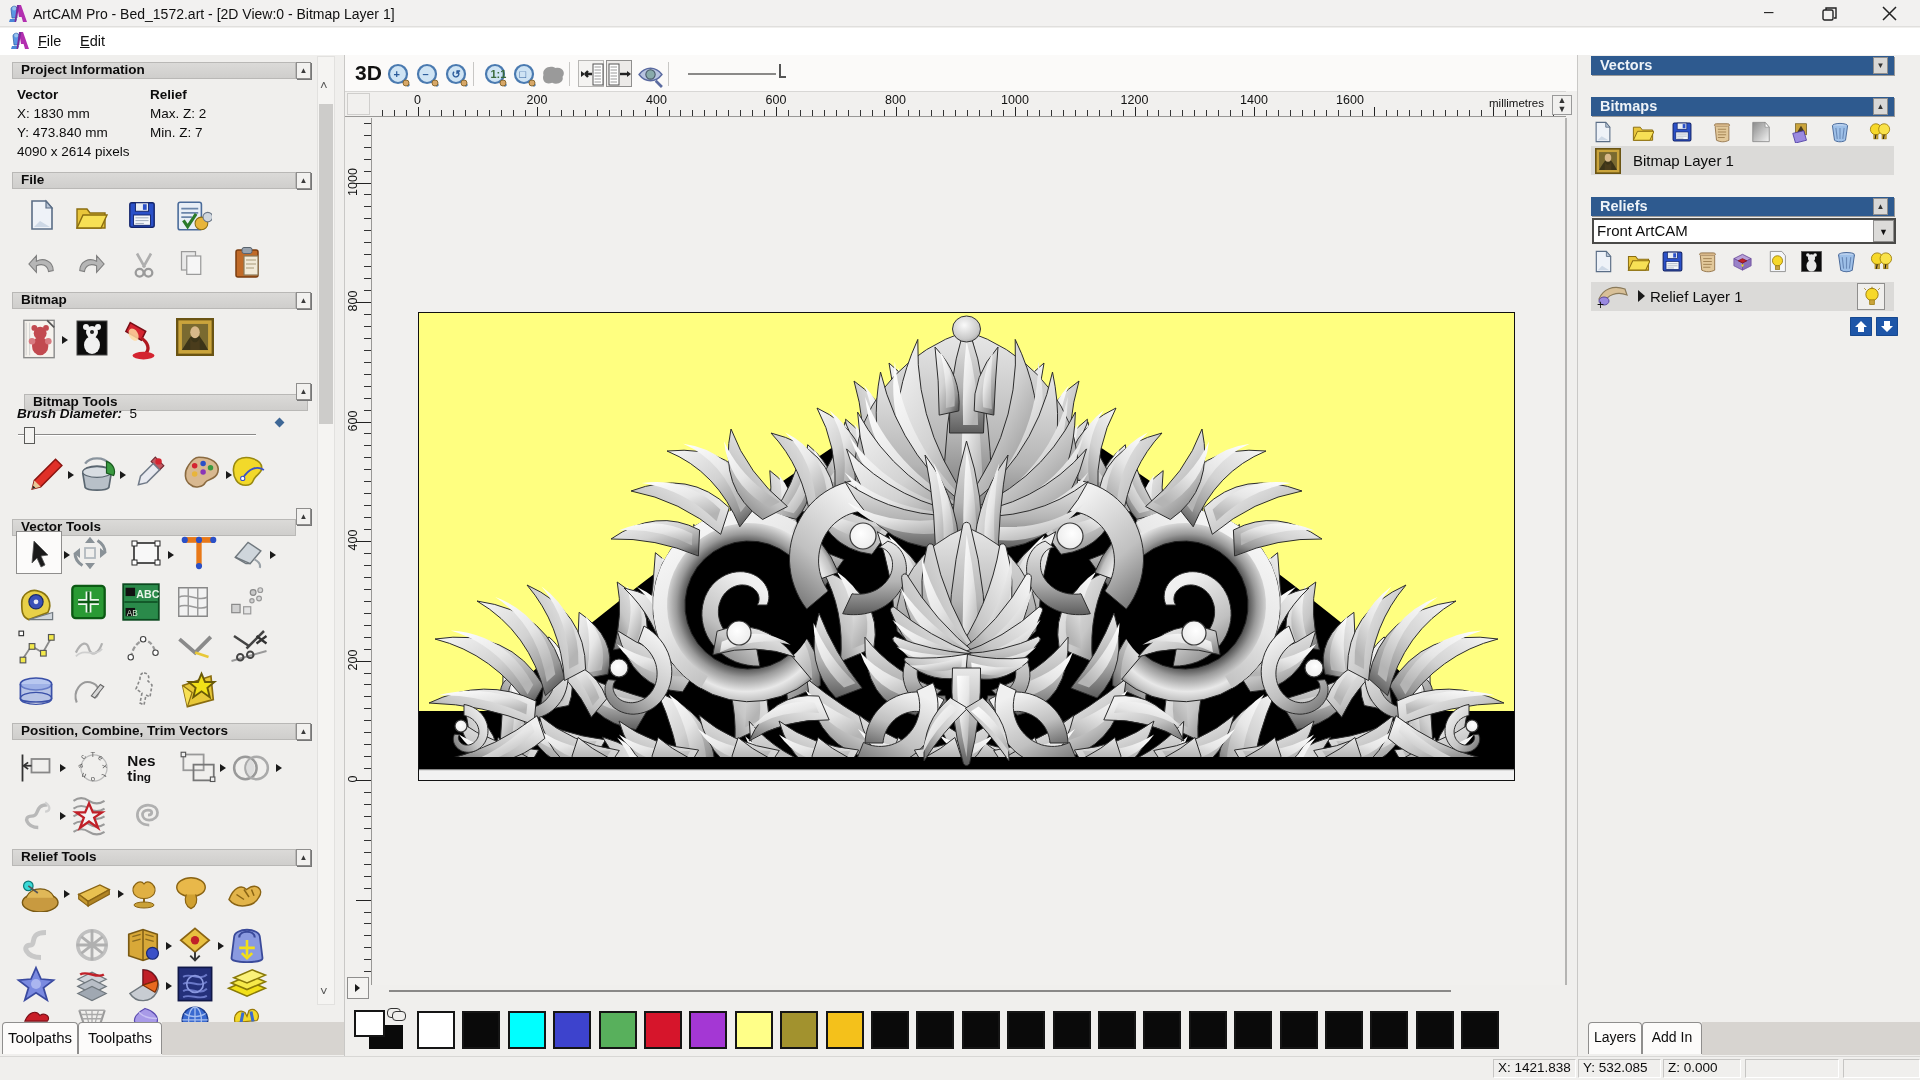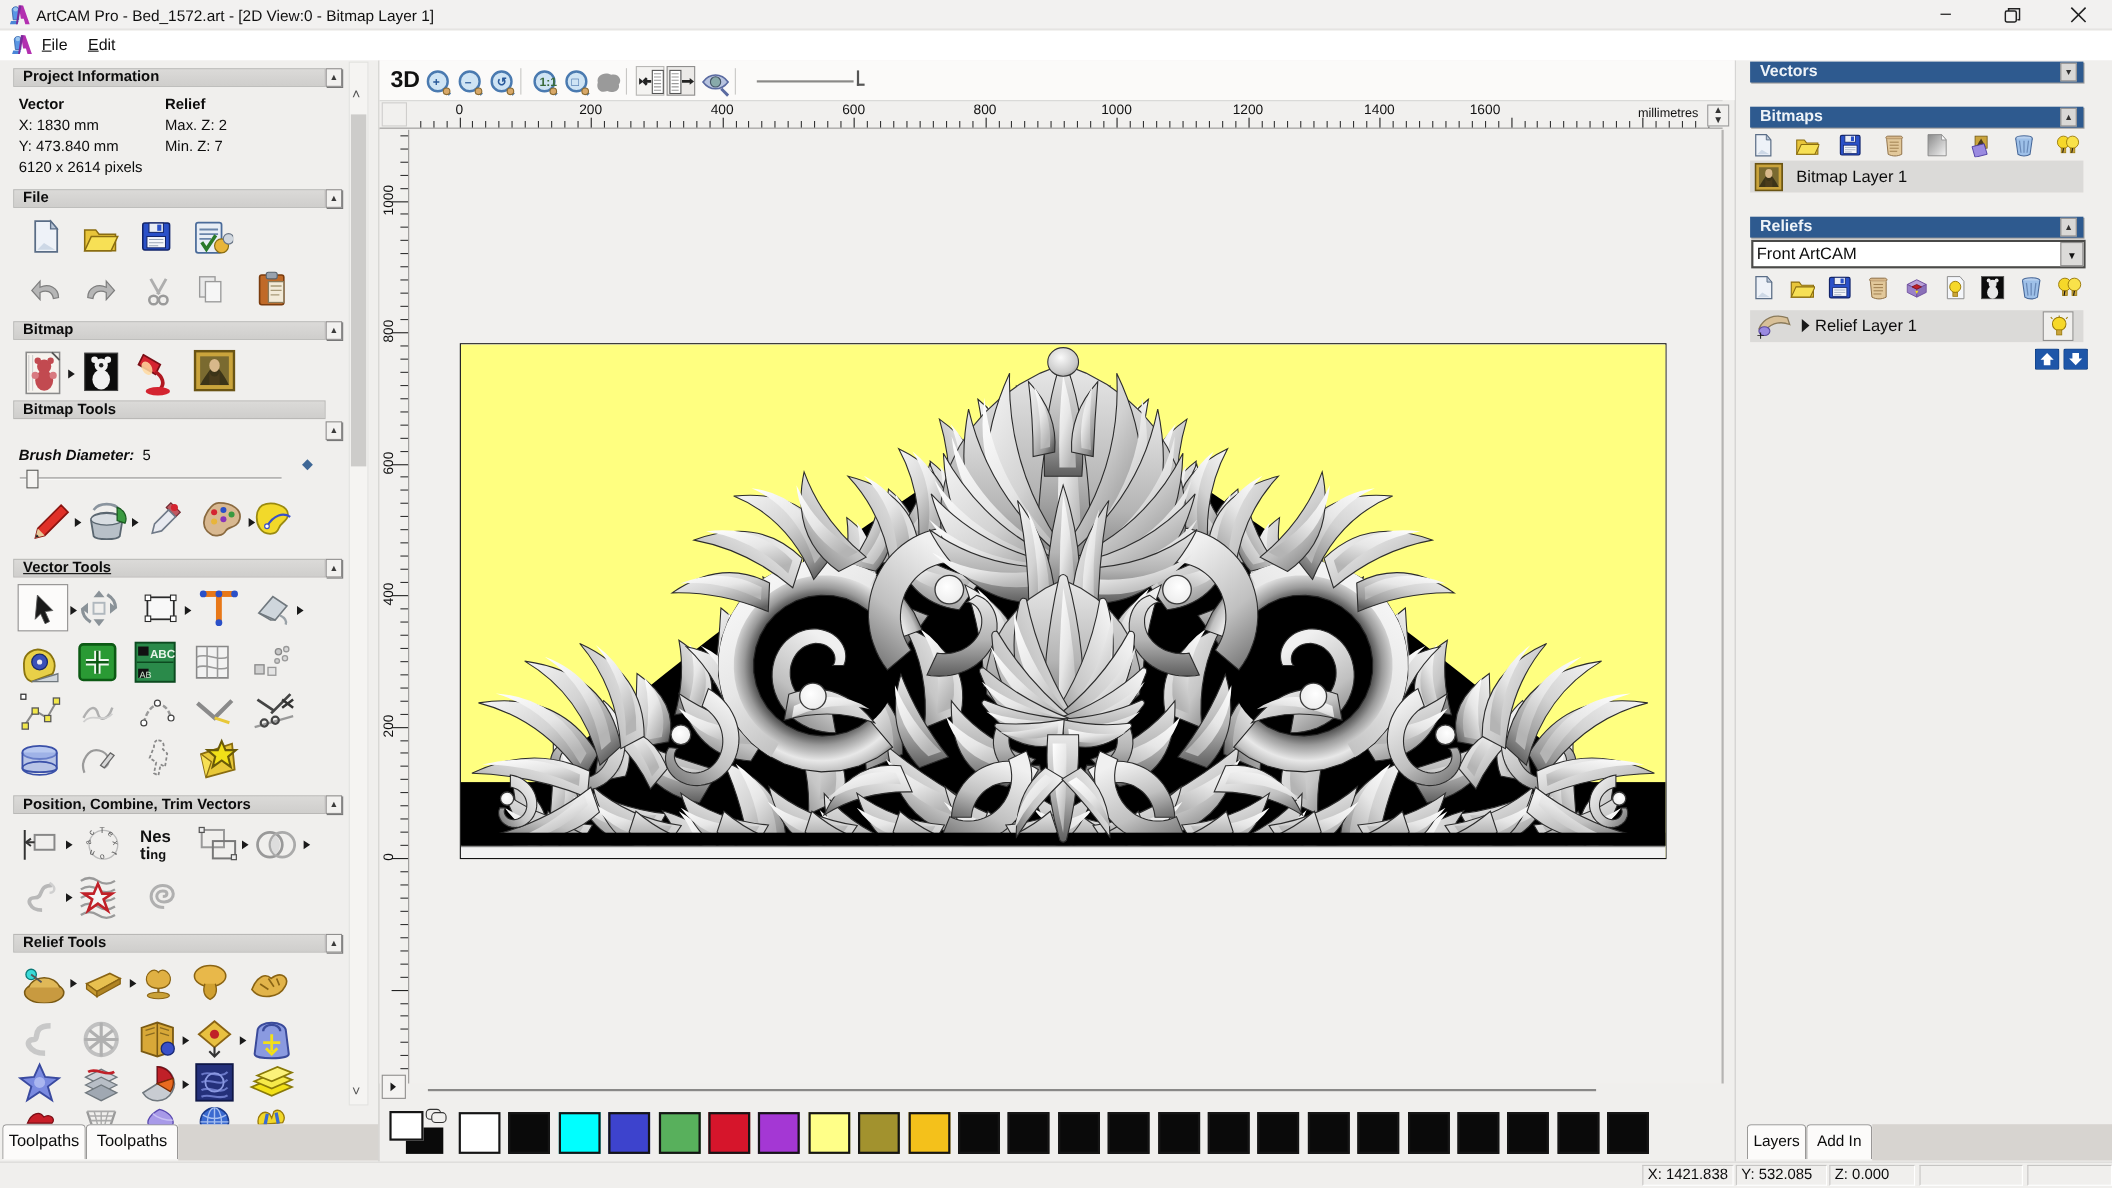--- a/index.html
+++ b/index.html
@@ -97,37 +97,37 @@
 <div class="abs" id="vline2"></div>
 
 <div class="abs lhdr" style="top:62px;">Project Information</div>
 <div class="abs lbtn" style="left:296px;top:62px;">▲</div>
 <div class="abs ltext bold" style="left:17px;top:87px;">Vector</div>
 <div class="abs ltext bold" style="left:150px;top:87px;">Relief</div>
 <div class="abs ltext" style="left:17px;top:106px;">X: 1830 mm</div>
 <div class="abs ltext" style="left:150px;top:106px;">Max. Z: 2</div>
 <div class="abs ltext" style="left:17px;top:125px;">Y: 473.840 mm</div>
 <div class="abs ltext" style="left:150px;top:125px;">Min. Z: 7</div>
-<div class="abs ltext" style="left:17px;top:144px;">6120 x 2614 pixels</div>
+<div class="abs ltext" style="left:17px;top:144px;">4090 x 2614 pixels</div>
 
 <div class="abs lhdr" style="top:172px;">File</div>
 <div class="abs lbtn" style="left:296px;top:172px;">▲</div>
 <div class="abs" id="iconsFile"></div>
 
 <div class="abs lhdr" style="top:292px;">Bitmap</div>
 <div class="abs lbtn" style="left:296px;top:292px;">▲</div>
 
-<div class="abs lhdr" style="top:364px;">Bitmap Tools</div>
+<div class="abs lhdr" style="top:394px;margin-left:12px;">Bitmap Tools</div>
 <div class="abs lbtn" style="left:296px;top:383px;">▲</div>
 <div class="abs ltext bold" style="left:17px;top:406px;font-style:italic;">Brush Diameter:&nbsp; <span style="font-style:normal;font-weight:normal">5</span></div>
 <div class="abs" style="left:18px;top:434px;width:238px;height:2px;background:#fff;border-top:1px solid #8a8988;"></div>
 <div class="abs" style="left:24px;top:427px;width:11px;height:17px;background:#f4f3f1;border:1px solid #5a5a58;"></div>
 <div class="abs" style="left:276px;top:419px;width:7px;height:7px;background:#3e6796;transform:rotate(45deg);"></div>
 
-<div class="abs lhdr" style="top:508px;text-decoration:underline;">Vector Tools</div>
+<div class="abs lhdr" style="top:519px;">Vector Tools</div>
 <div class="abs lbtn" style="left:296px;top:508px;">▲</div>
 
 <div class="abs lhdr" style="top:723px;">Position, Combine, Trim Vectors</div>
 <div class="abs lbtn" style="left:296px;top:723px;">▲</div>
 
 <div class="abs lhdr" style="top:849px;">Relief Tools</div>
 <div class="abs lbtn" style="left:296px;top:849px;">▲</div>
 
 <div class="abs" id="toolbarrow"></div>
 <div class="abs" style="left:355px;top:61px;font-size:21px;font-weight:bold;color:#111;">3D</div>

